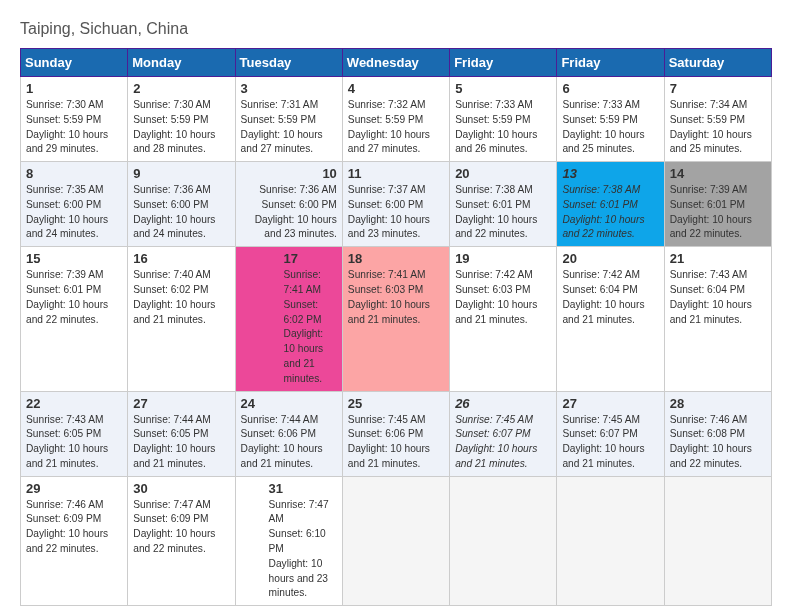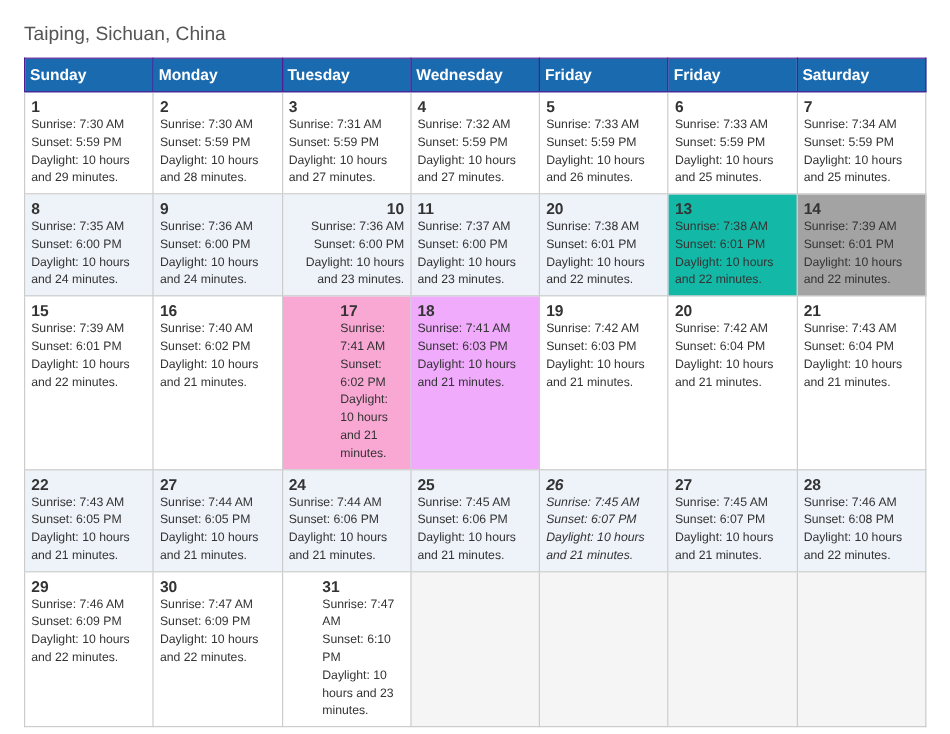--- a/index.html
+++ b/index.html
@@ -144,43 +144,43 @@
           <div class="day-info">Sunrise: 7:36 AM<br>Sunset: 6:00 PM<br>Daylight: 10 hours and 23 minutes.</div>
         </td>
         <td style="background: rgb(238, 242, 249);">
           <span class="day-num">11</span>
           <div class="day-info">Sunrise: 7:37 AM<br>Sunset: 6:00 PM<br>Daylight: 10 hours and 23 minutes.</div>
         </td>
         <td style="background: rgb(238, 242, 249);">
           <span class="day-num">20</span>
           <div class="day-info">Sunrise: 7:38 AM<br>Sunset: 6:01 PM<br>Daylight: 10 hours and 22 minutes.</div>
         </td>
-        <td style="background: #14b8a6;">
+        <td style="background: #0ea5e9; font-style: italic;">
           <span class="day-num">13</span>
           <div class="day-info">Sunrise: 7:38 AM<br>Sunset: 6:01 PM<br>Daylight: 10 hours and 22 minutes.</div>
         </td>
         <td style="background: #a3a3a3;">
           <span class="day-num">14</span>
           <div class="day-info">Sunrise: 7:39 AM<br>Sunset: 6:01 PM<br>Daylight: 10 hours and 22 minutes.</div>
         </td>
       </tr>
       <tr>
         <td style="background: rgb(255, 255, 255);">
           <span class="day-num">15</span>
           <div class="day-info">Sunrise: 7:39 AM<br>Sunset: 6:01 PM<br>Daylight: 10 hours and 22 minutes.</div>
         </td>
         <td style="background: rgb(255, 255, 255);">
           <span class="day-num">16</span>
           <div class="day-info">Sunrise: 7:40 AM<br>Sunset: 6:02 PM<br>Daylight: 10 hours and 21 minutes.</div>
         </td>
-        <td style="background: #f9a8d4; padding-left: 48px;">
+        <td style="background: #ec4899; padding-left: 48px;">
           <span class="day-num">17</span>
           <div class="day-info">Sunrise: 7:41 AM<br>Sunset: 6:02 PM<br>Daylight: 10 hours and 21 minutes.</div>
         </td>
-        <td style="background: #f0abfc; margin-left: 32px;">
+        <td style="background: #fca5a5; margin-left: 32px;">
           <span class="day-num">18</span>
           <div class="day-info">Sunrise: 7:41 AM<br>Sunset: 6:03 PM<br>Daylight: 10 hours and 21 minutes.</div>
         </td>
         <td style="background: rgb(255, 255, 255); margin-top: 26px;">
           <span class="day-num">19</span>
           <div class="day-info">Sunrise: 7:42 AM<br>Sunset: 6:03 PM<br>Daylight: 10 hours and 21 minutes.</div>
         </td>
         <td style="background: rgb(255, 255, 255);">
           <span class="day-num">20</span>
           <div class="day-info">Sunrise: 7:42 AM<br>Sunset: 6:04 PM<br>Daylight: 10 hours and 21 minutes.</div>

